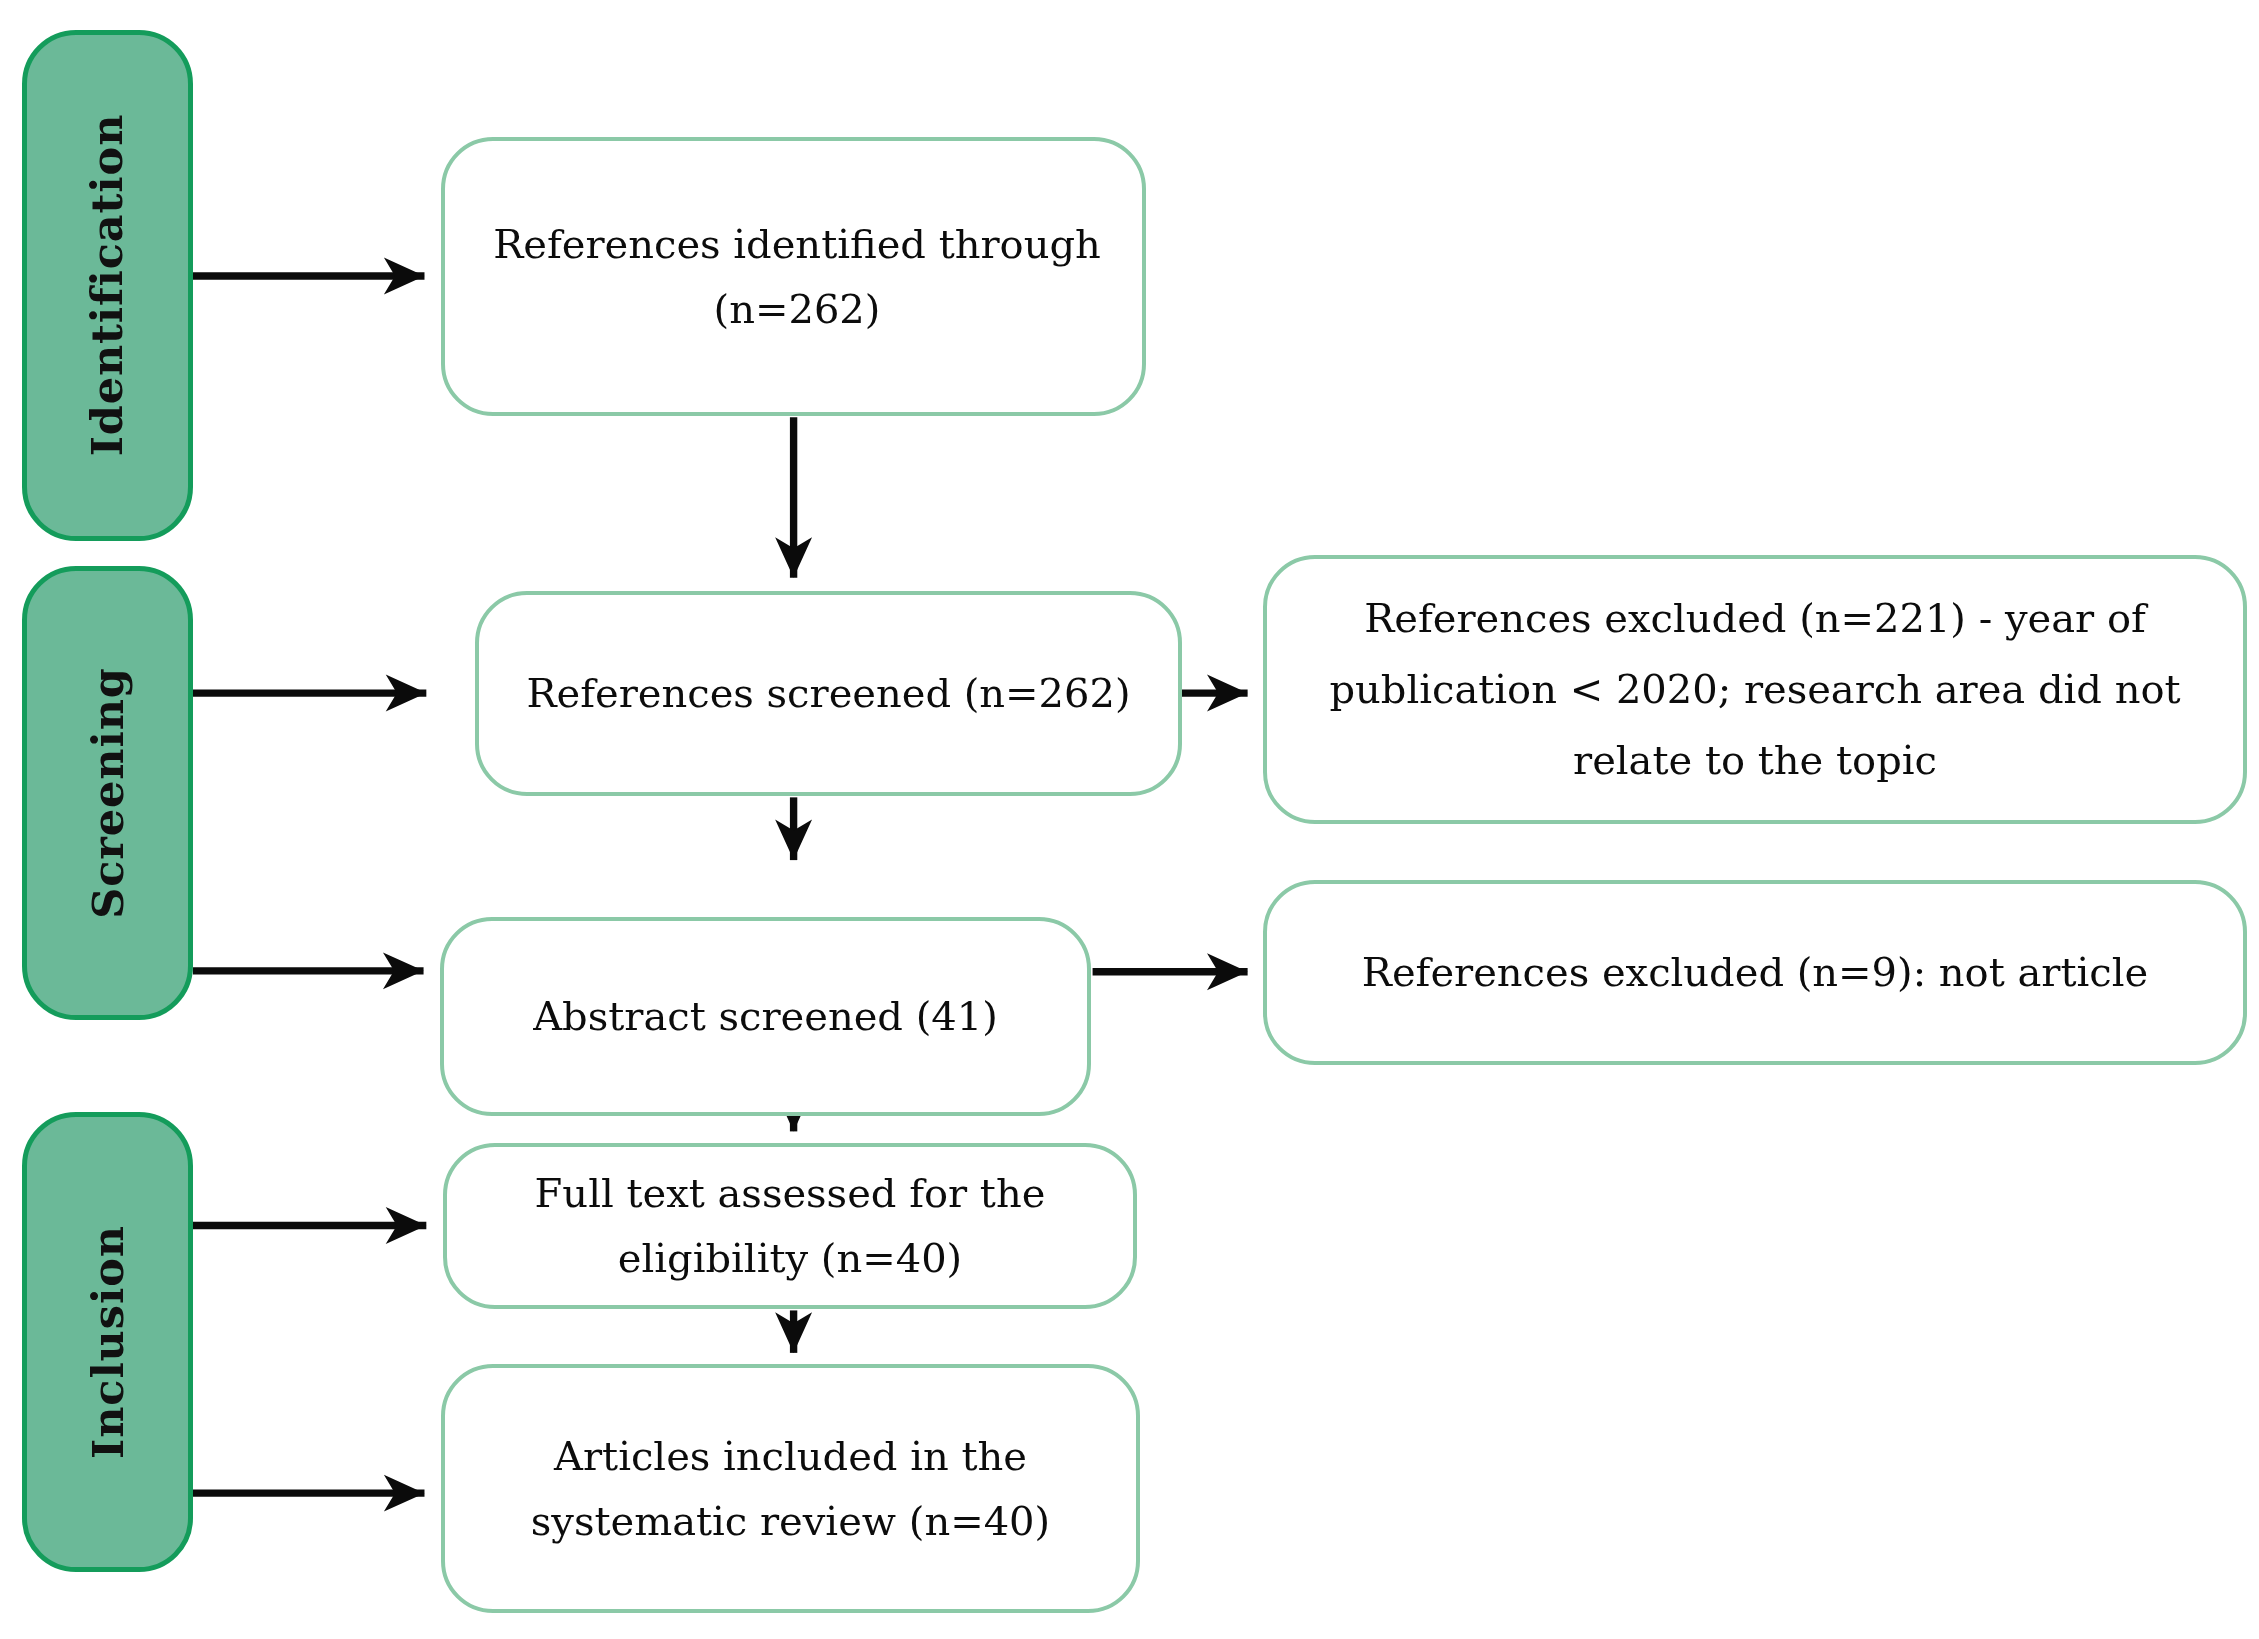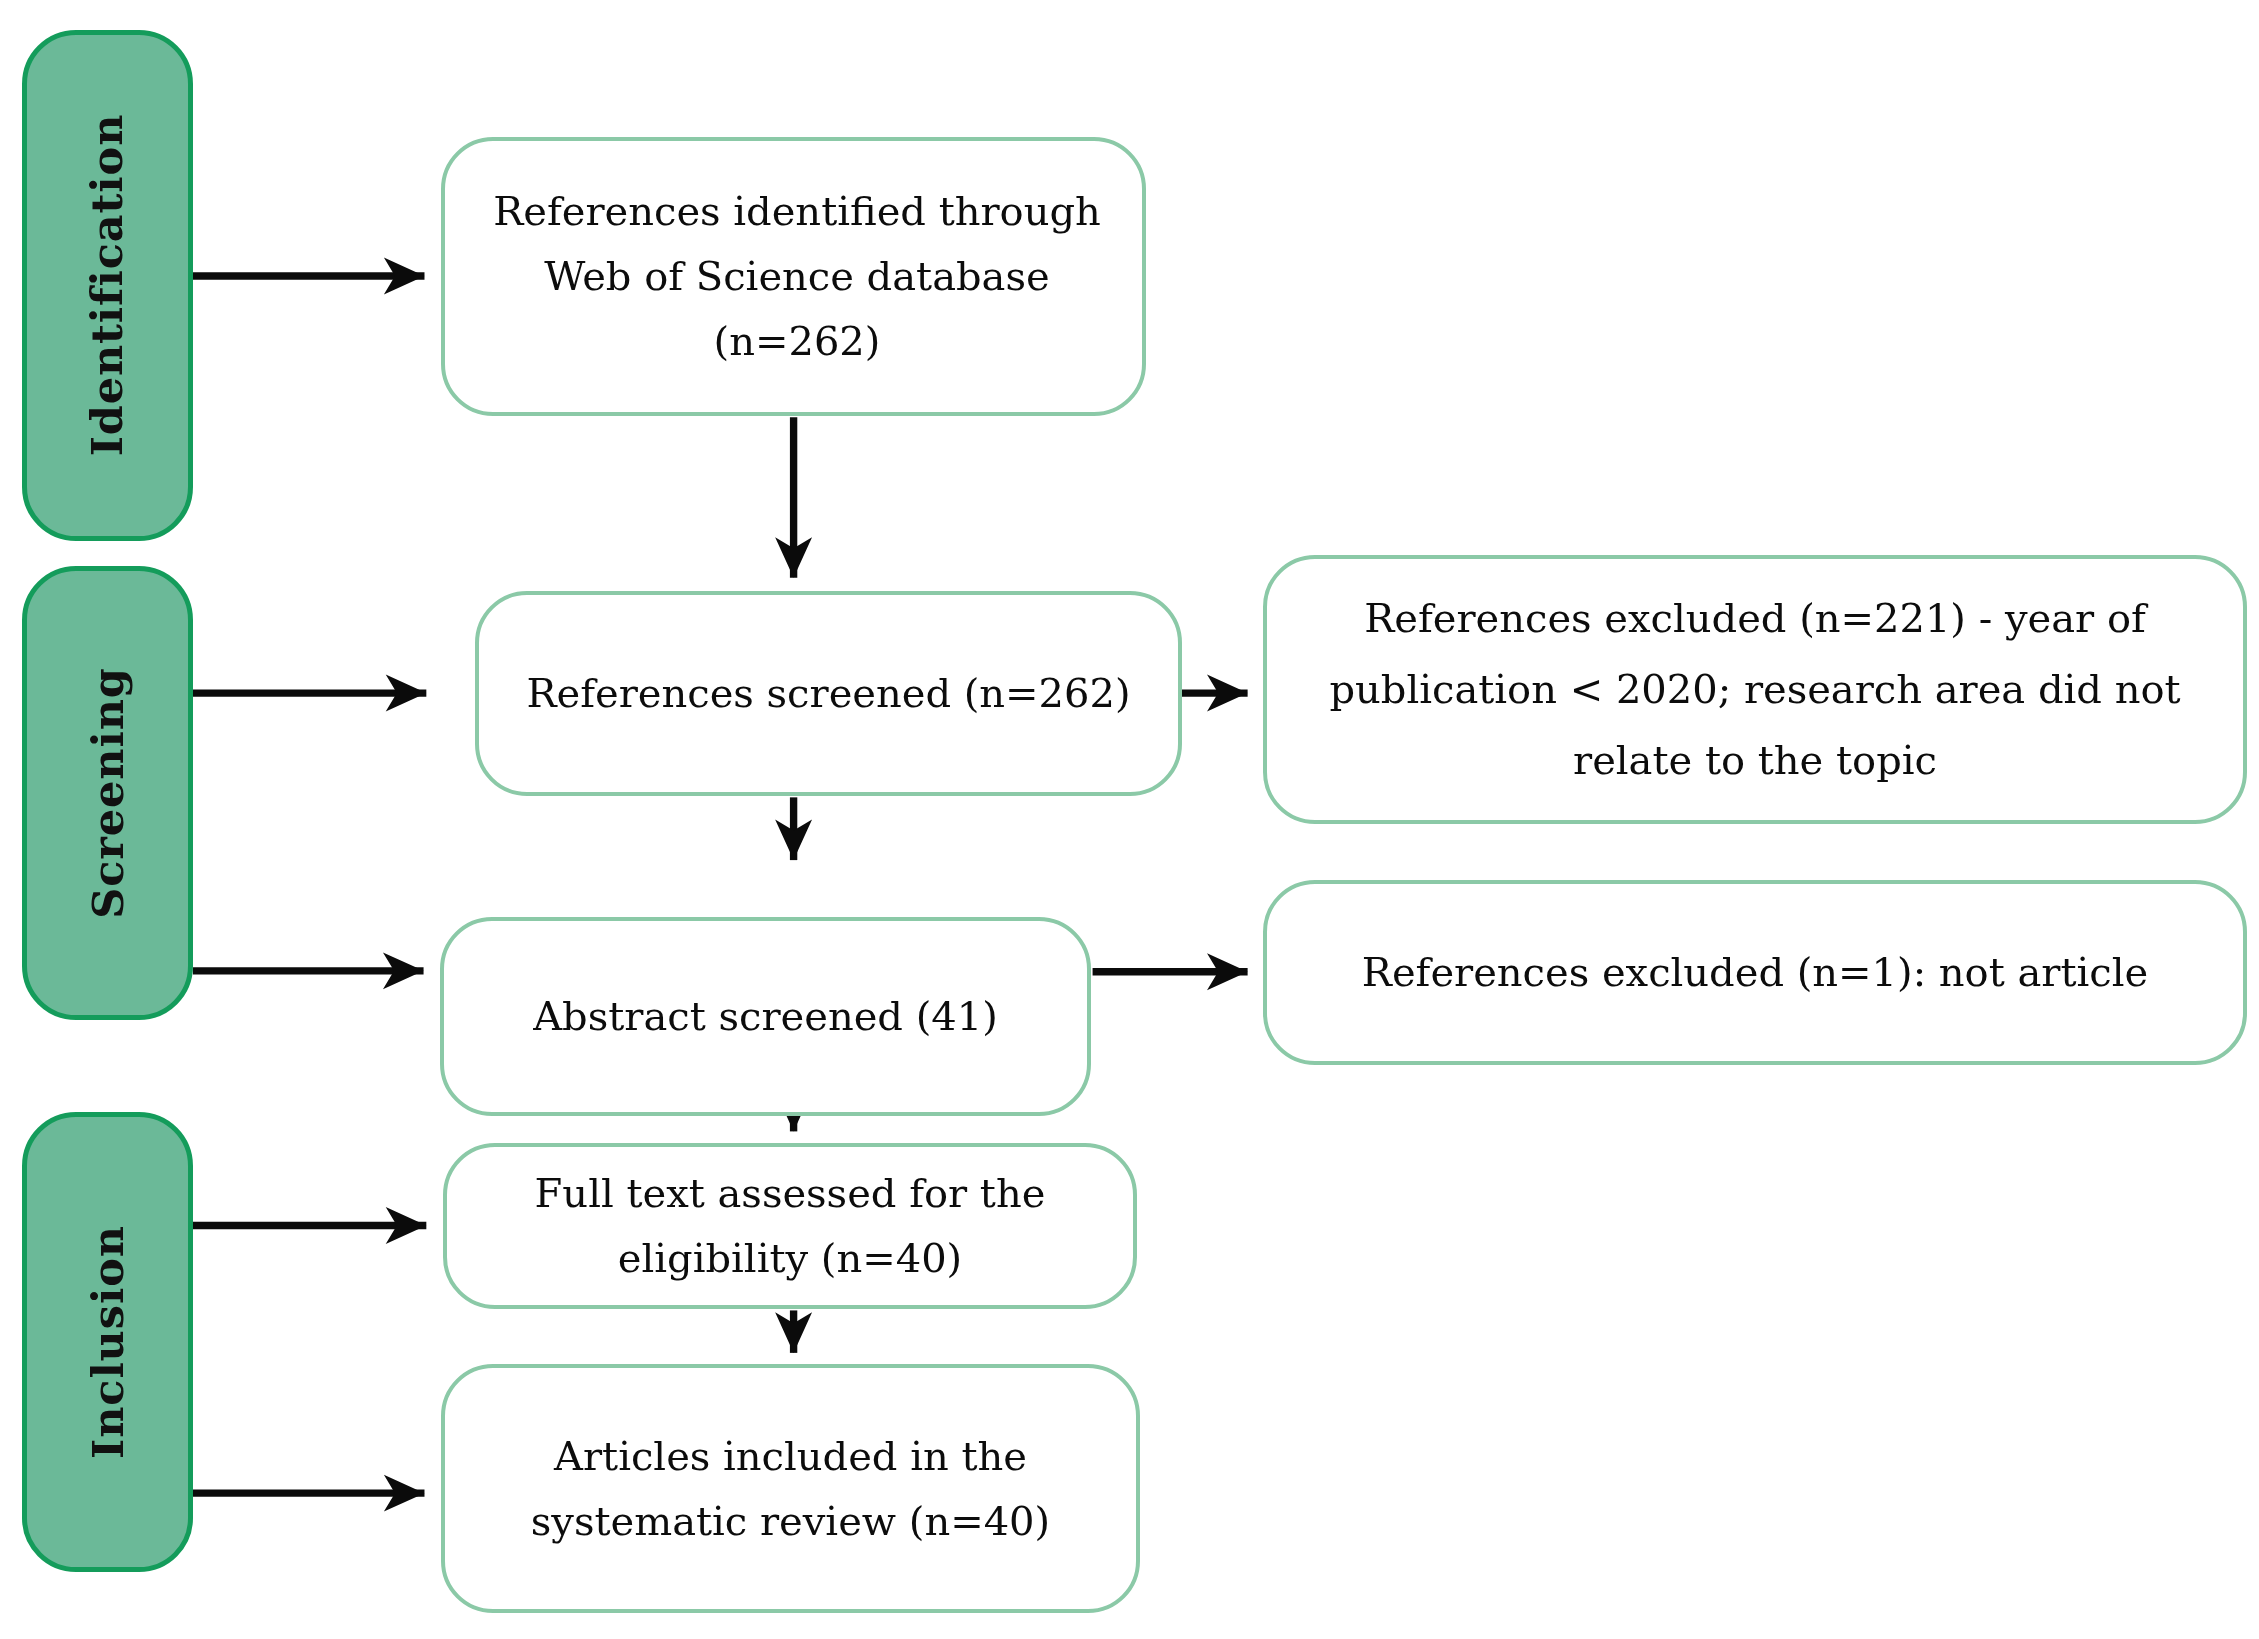--- a/index.html
+++ b/index.html
@@ -99,21 +99,20 @@
   </div>
   <div class="stage" id="stage-screening">
     <span class="vlabel">Screening</span>
   </div>
   <div class="stage" id="stage-inclusion">
     <span class="vlabel">Inclusion</span>
   </div>
 
   <div class="node" id="node-identified">
     <span class="line">References identified through</span>
-    <span class="line">Web of Science database</span>
     <span class="line">(n=262)</span>
   </div>
 
   <div class="node" id="node-screened">
     <span class="line">References screened (n=262)</span>
   </div>
 
   <div class="node" id="node-abstract">
     <span class="line">Abstract screened (41)</span>
   </div>
@@ -128,17 +127,17 @@
     <span class="line">systematic review (n=40)</span>
   </div>
 
   <div class="node" id="node-excluded-screening">
     <span class="line">References excluded (n=221) - year of</span>
     <span class="line">publication &lt; 2020; research area did not</span>
     <span class="line">relate to the topic</span>
   </div>
 
   <div class="node" id="node-excluded-abstract">
-    <span class="line">References excluded (n=1): not article</span>
+    <span class="line">References excluded (n=9): not article</span>
   </div>
 
 </div>
 
 
 </body></html>

